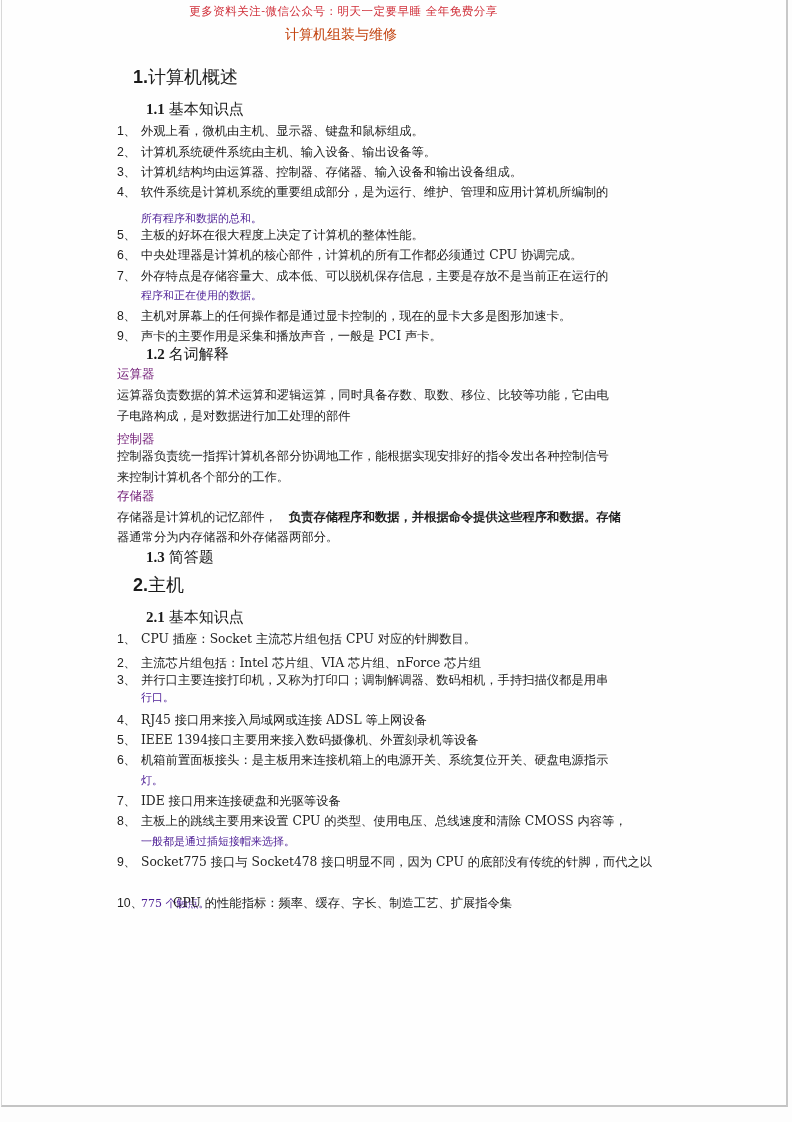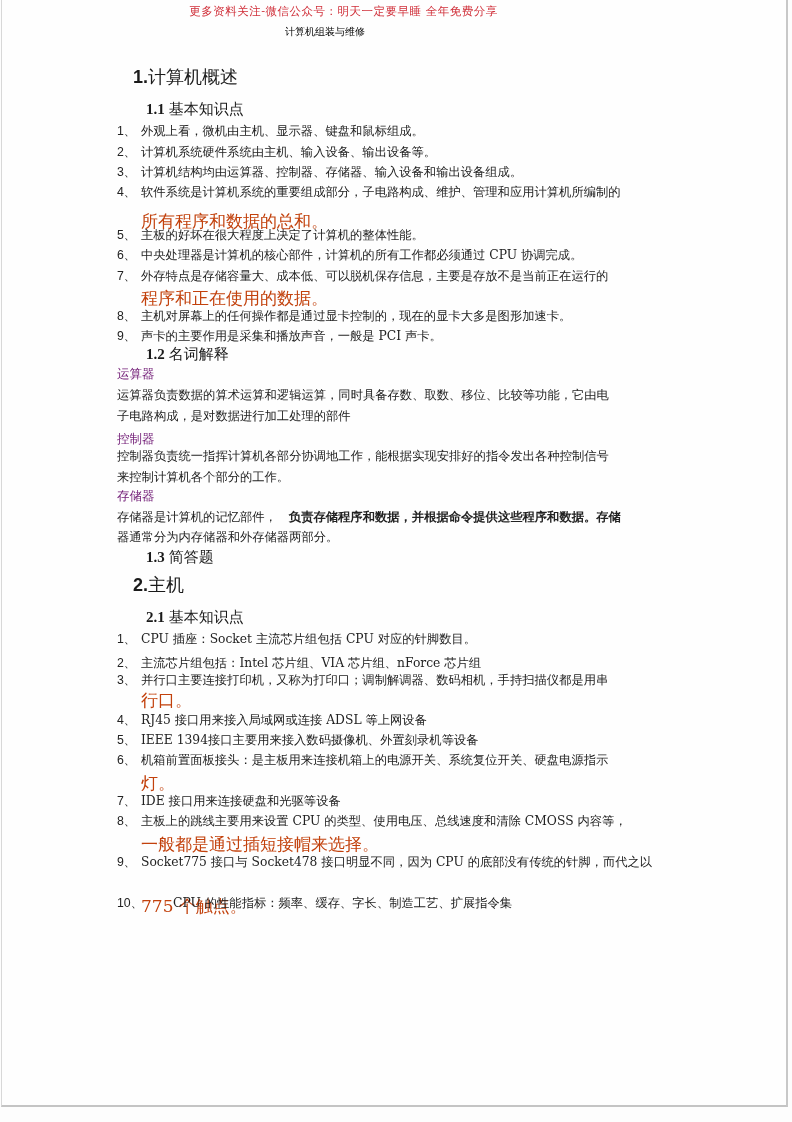--- a/index.html
+++ b/index.html
@@ -4,29 +4,29 @@
   <style>
     html, body { margin: 0; padding: 0; background: #fdfdfd; }
     body { width: 792px; height: 1122px; position: relative; overflow: hidden;
            font-family: "DejaVu Serif", "Liberation Serif", serif; color: #222; }
     .page { position: absolute; left: 1px; top: 0; width: 787px; height: 1107px;
             background: #fefefe; border-left: 1px solid #d8d8d8; border-right: 2px solid #c8c8c8;
             border-bottom: 2px solid #c4c4c4; box-sizing: border-box; }
     .ln { position: absolute; white-space: nowrap; line-height: 1; }
     .banner { left: 0; width: 687px; text-align: center; top: 6px; font-size: 11.5px;
               color: #d0303a; letter-spacing: 0.5px; }
-    .doc-title { left: 285px; top: 27px; font-size: 10px; color: #000000; }
+    .doc-title { left: 285px; top: 27px; font-size: 14px; color: #c2410c; }
     .h1 { font-family: "Liberation Sans", sans-serif; font-size: 18px; color: #1a1a1a; text-align: right; }
     .h1 .num { font-weight: bold; display: inline-block; width: 36px; }
     .h2 { font-family: "Liberation Sans", sans-serif; font-size: 15px; color: #1a1a1a; }
     .h2 .num { font-weight: bold; font-family: "Liberation Serif", serif; margin-right: 4px; margin-top: 23px; }
     .item { font-size: 12.3px; color: #222; }
     .item .idx { position: absolute; left: 0; font-family: "Liberation Sans", sans-serif; }
     .item .txt { position: absolute; left: 24px; }
-    .cont { font-size: 17px; color: #c2410c; text-align: center; }
+    .cont { font-size: 11px; color: #4c1d95; text-align: center; }
     .term { font-family: "Liberation Sans", sans-serif; font-size: 12.5px; color: #701a75; }
     .para { font-size: 12.3px; color: #222; }
     .bold { font-weight: bold; margin-left: 12px; }
   </style>
 </head>
 <body>
 
 <div class="page"></div>
 
 <div class="ln banner">更多资料关注-微信公众号：明天一定要早睡 全年免费分享</div>
@@ -47,21 +47,21 @@
 <div class="ln item" style="left:117px; top:146px;">
   <span class="idx">2、</span>
   <span class="txt">计算机系统硬件系统由主机、输入设备、输出设备等。</span>
 </div>
 <div class="ln item" style="left:117px; top:166px;">
   <span class="idx">3、</span>
   <span class="txt">计算机结构均由运算器、控制器、存储器、输入设备和输出设备组成。</span>
 </div>
 <div class="ln item" style="left:117px; top:186px;">
   <span class="idx">4、</span>
-  <span class="txt">软件系统是计算机系统的重要组成部分，子电路构成、维护、管理和应用计算机所编制的</span>
+  <span class="txt">软件系统是计算机系统的重要组成部分，是为运行、维护、管理和应用计算机所编制的</span>
 </div>
 <div class="ln cont" style="left:141px; top:213px;">所有程序和数据的总和。</div>
 <div class="ln item" style="left:117px; top:229px;">
   <span class="idx">5、</span>
   <span class="txt">主板的好坏在很大程度上决定了计算机的整体性能。</span>
 </div>
 <div class="ln item" style="left:117px; top:249px;">
   <span class="idx">6、</span>
   <span class="txt">中央处理器是计算机的核心部件，计算机的所有工作都必须通过 CPU 协调完成。</span>
 </div>

